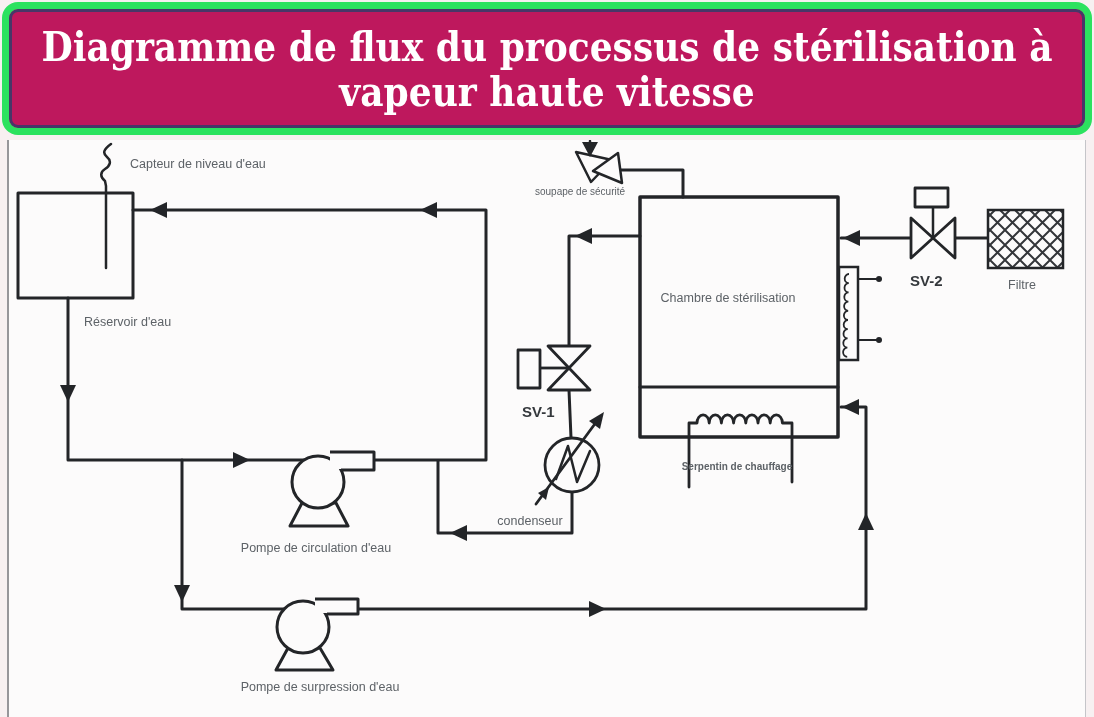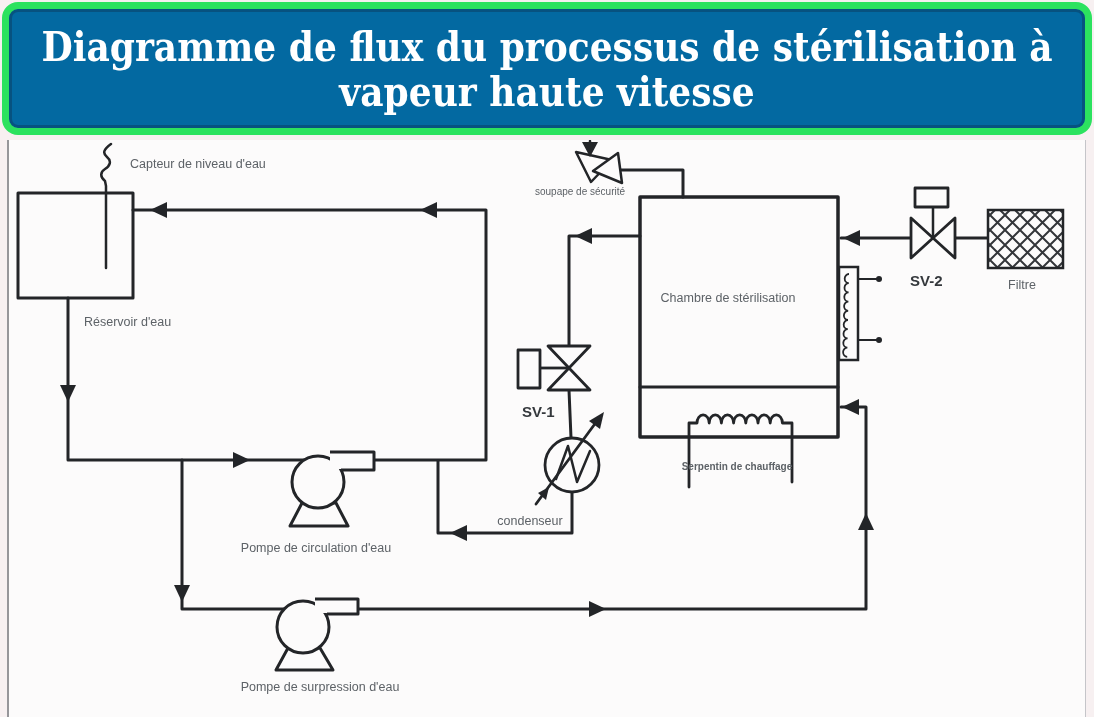--- a/index.html
+++ b/index.html
@@ -1,18 +1,18 @@
 <!DOCTYPE html>
 <html><head>
 <meta charset="utf-8">
 <style>
   html,body{margin:0;padding:0;}
   body{width:1094px;height:717px;position:relative;background:#f7f0f1;font-family:"Liberation Sans",sans-serif;overflow:hidden;}
   .canvas{position:absolute;left:7px;top:140px;width:1076px;height:577px;background:#fcfbfb;border-left:2px solid #96969a;border-right:1px solid #c5c5c9;}
-  .banner{position:absolute;left:2px;top:2px;width:1076px;height:119px;background:#0369a1;border:7px solid #2ce25f;border-radius:16px;box-shadow:inset 0 0 0 3px rgba(9,70,110,.65);z-index:5;text-align:center;}
+  .banner{position:absolute;left:2px;top:2px;width:1076px;height:119px;background:#be185d;border:7px solid #2ce25f;border-radius:16px;box-shadow:inset 0 0 0 3px rgba(9,70,110,.65);z-index:5;text-align:center;}
   .banner-line{color:#ffffff;font-family:"DejaVu Serif",serif;font-weight:bold;font-size:36px;line-height:45px;transform:scaleY(1.12);transform-origin:50% 0;}
   .banner-line.first{margin-top:13px;}
   svg{position:absolute;left:0;top:140px;z-index:2;}
   svg text{font-family:"Liberation Sans",sans-serif;fill:#5d6267;}
   .lbl{font-size:12.5px;}
   .lbl-sm{font-size:10px;}
   .lbl-sv{font-size:15px;font-weight:bold;fill:#34383c;}
 </style>
 </head>
 <body>

